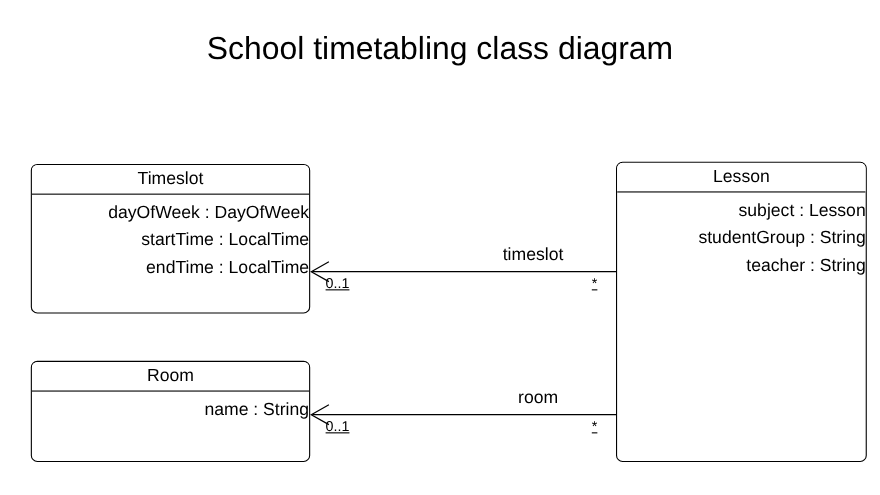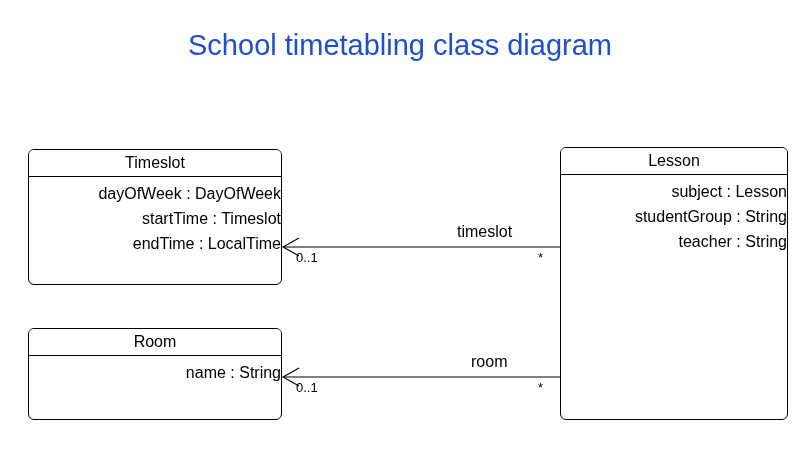--- a/index.html
+++ b/index.html
@@ -21,21 +21,21 @@
   #diagram-title {
     position: absolute;
     left: 0;
     top: 28px;
     width: 800px;
     text-align: center;
     font-size: 29px;
     font-weight: 400;
     line-height: 34px;
     letter-spacing: 0px;
-    color: #1d4ed8;
+    color: #000000;
     white-space: nowrap;
   }
 
   
   .uml-class {
     position: absolute;
     box-sizing: border-box;
     background: #ffffff;
     border: 1px solid #000000;
     border-radius: 6px;
@@ -88,20 +88,21 @@
     line-height: 18px;
     white-space: nowrap;
     color: #000000;
   }
   .edge-mult {
     position: absolute;
     font-size: 13px;
     line-height: 15px;
     white-space: nowrap;
     color: #000000;
+    text-decoration: underline;
   }
 
   #label-timeslot     { left: 457px; top: 223px; }
   #mult-timeslot-near { left: 296px; top: 250px; }
   #mult-timeslot-far  { left: 538px; top: 250px; }
 
   #label-room         { left: 471px; top: 353px; }
   #mult-room-near     { left: 296px; top: 380px; }
   #mult-room-far      { left: 538px; top: 380px; }
 </style>
@@ -122,21 +123,21 @@
     <g>
       <line x1="560" y1="377" x2="284" y2="377"></line>
       <polyline points="299,368 283,377 299,386"></polyline>
     </g>
   </svg>
 
   <div class="uml-class" id="class-timeslot">
     <div class="uml-class-name">Timeslot</div>
     <div class="uml-attrs">
       <div class="uml-attr">dayOfWeek : DayOfWeek</div>
-      <div class="uml-attr">startTime : Timeslot</div>
+      <div class="uml-attr">startTime : LocalTime</div>
       <div class="uml-attr">endTime : LocalTime</div>
     </div>
   </div>
 
   <div class="uml-class" id="class-room">
     <div class="uml-class-name">Room</div>
     <div class="uml-attrs">
       <div class="uml-attr">name : String</div>
     </div>
   </div>

